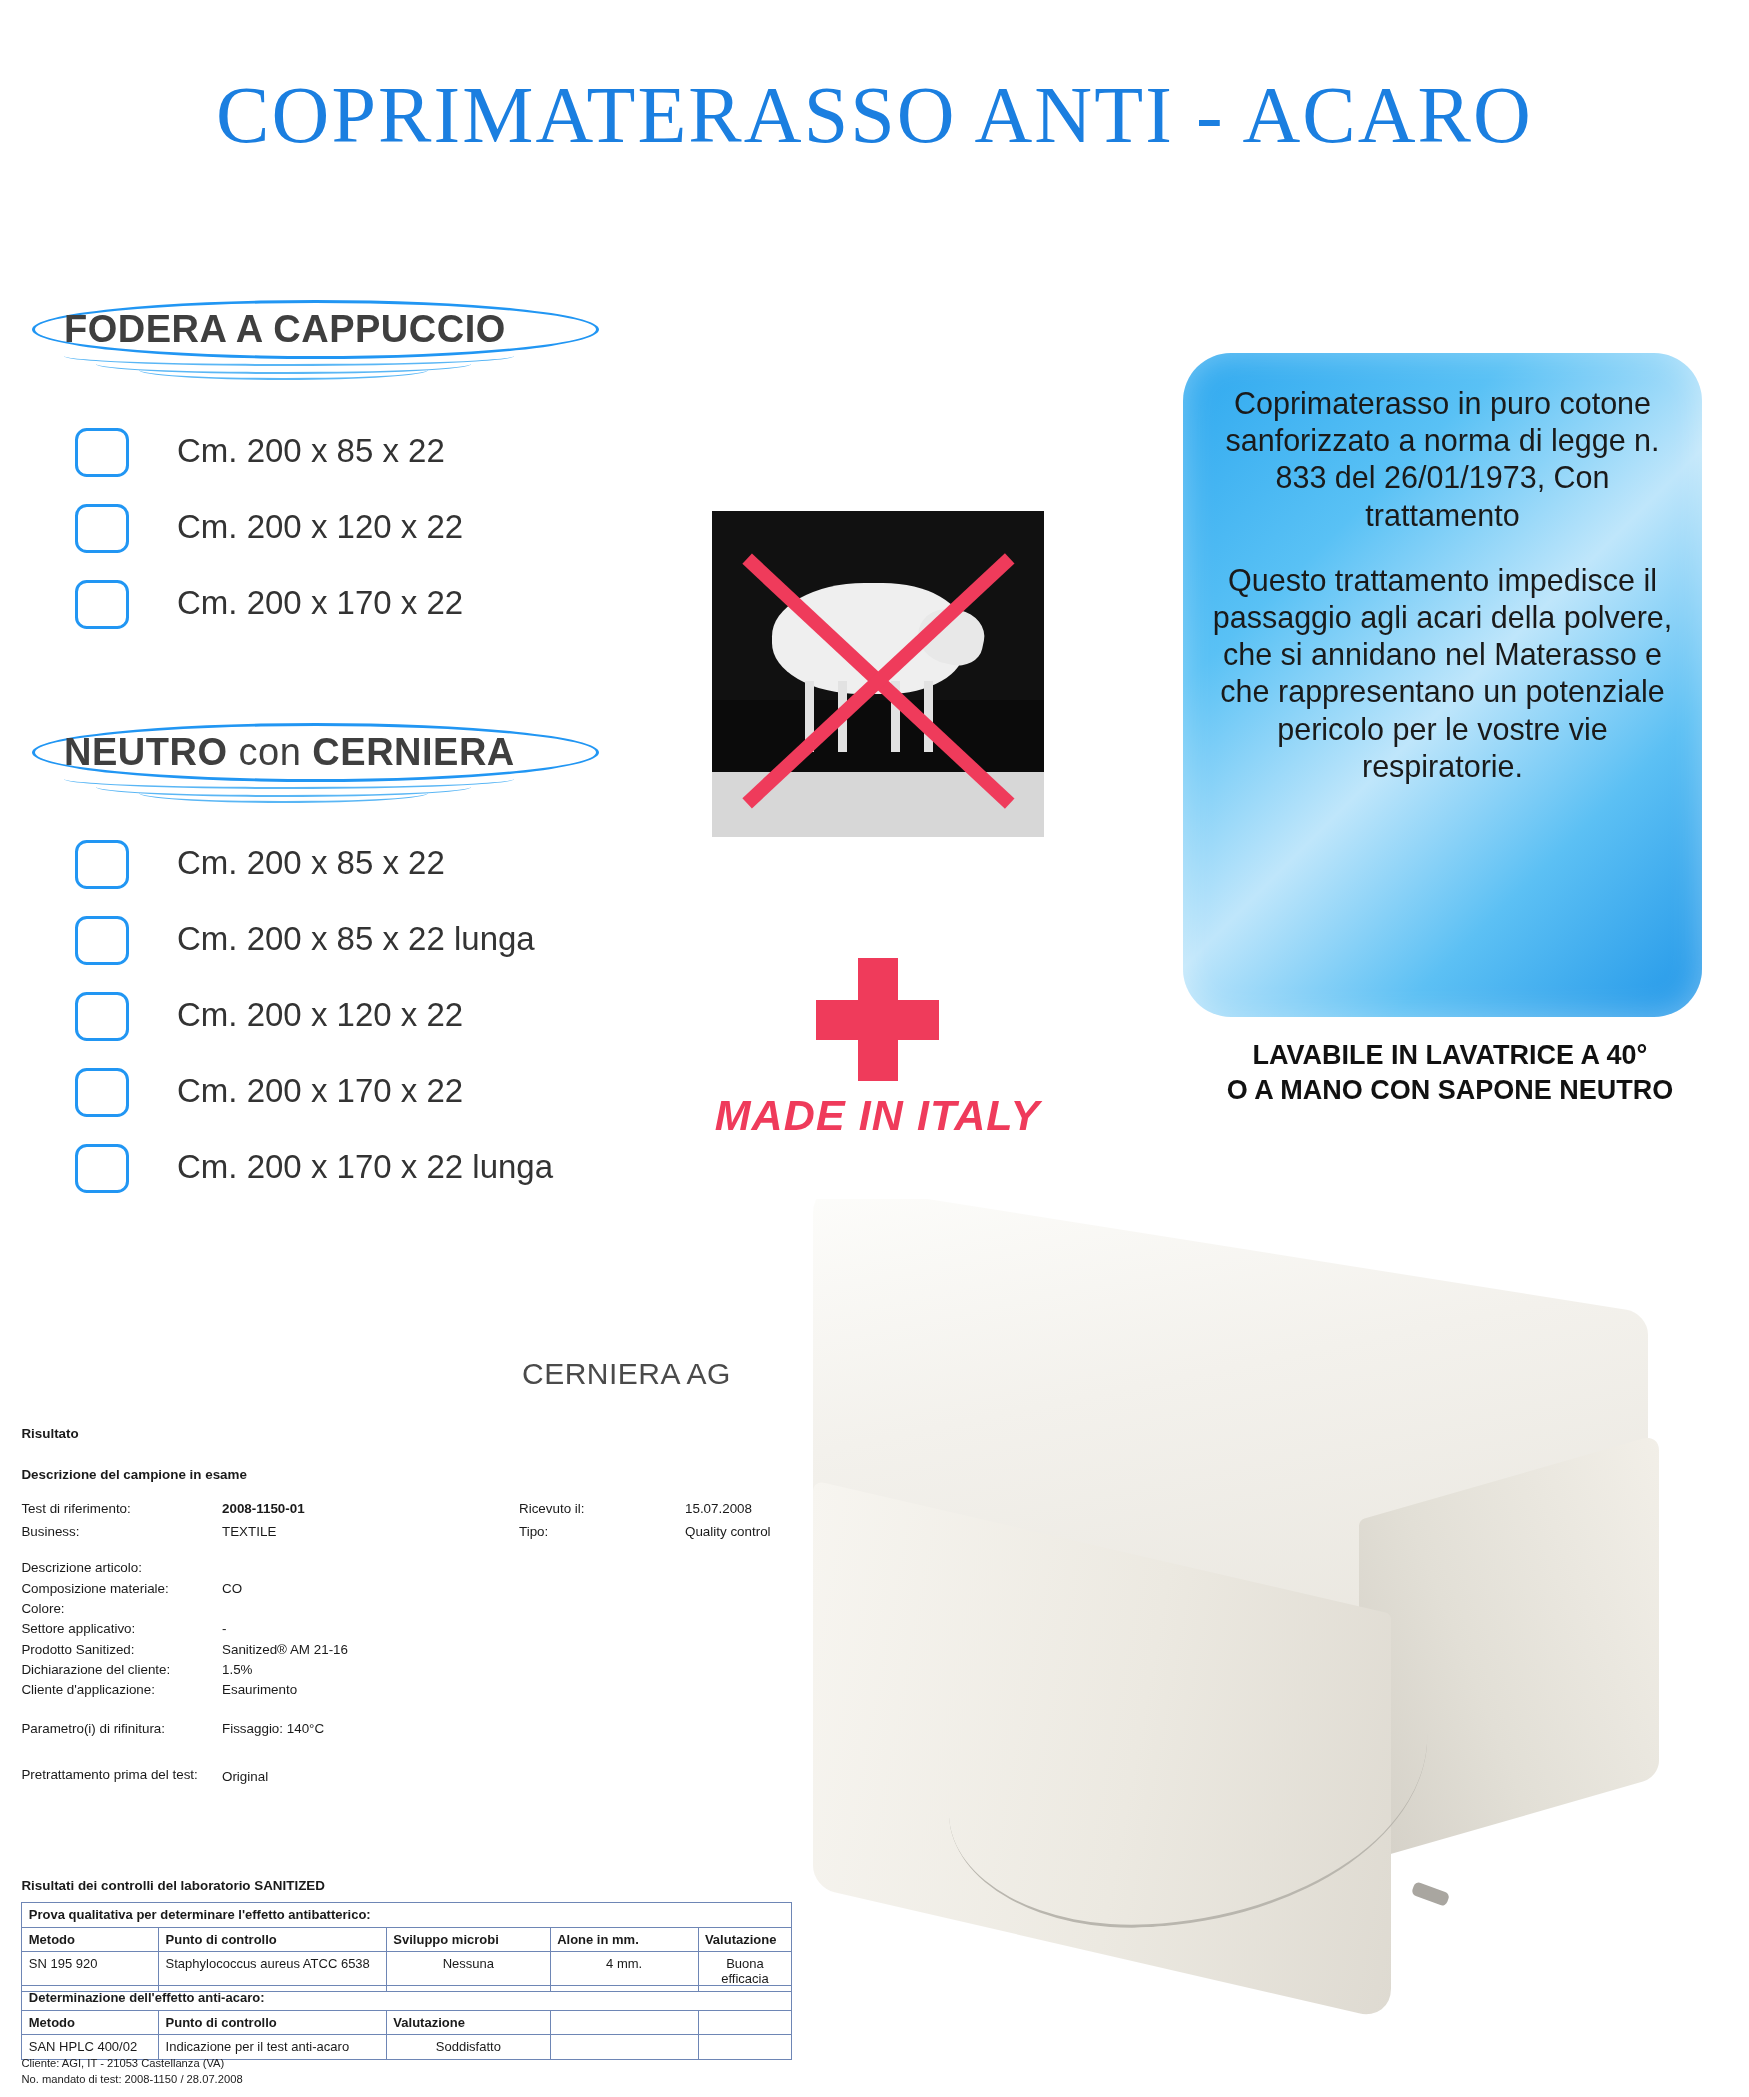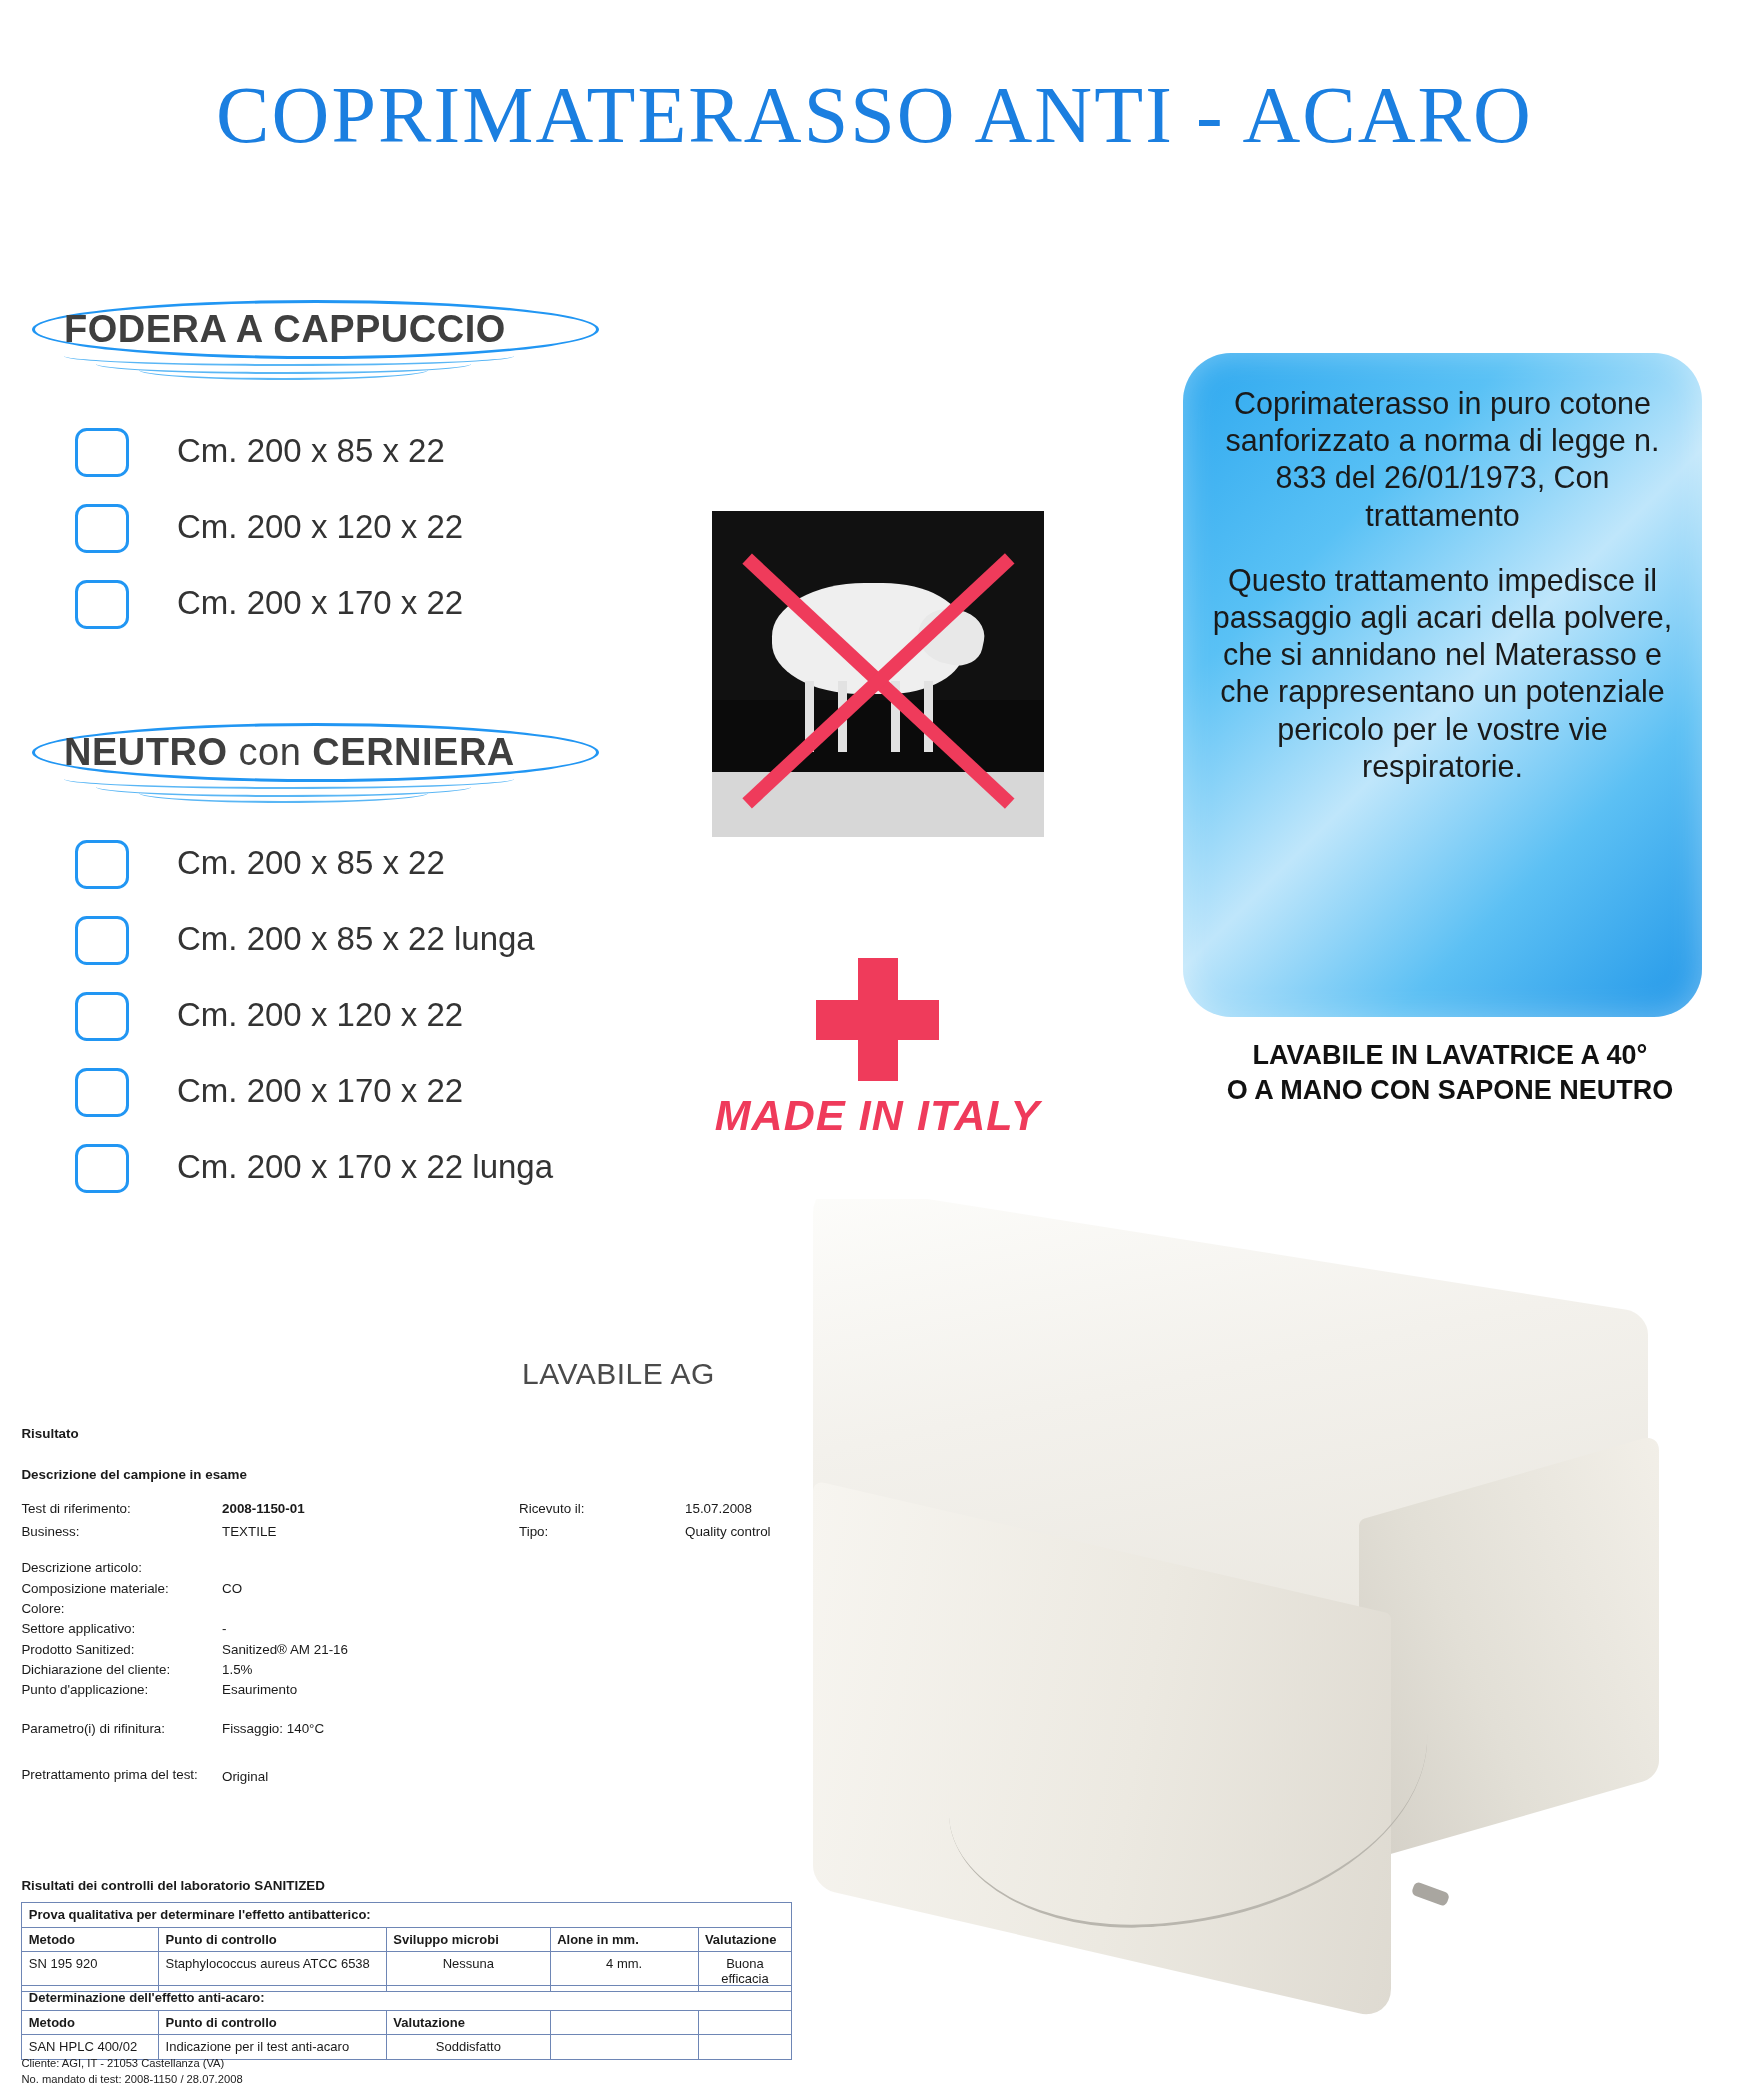--- a/index.html
+++ b/index.html
@@ -480,21 +480,21 @@
   <div class="mattress">
     <div class="top-face"></div>
     <div class="side-face"></div>
     <div class="front-face"></div>
     <div class="zipper"></div>
     <div class="zip-pull"></div>
   </div>
 </div>
 
 <div class="cert">
-  <div class="sanitized-ag">LAVABILE AG</div>
+  <div class="sanitized-ag">CERNIERA AG</div>
   <div class="risultato">Risultato</div>
   <div class="descr-camp">Descrizione del campione in esame</div>
 
   <div class="kv kv-left" style="top:203px">Test di riferimento:</div>
   <div class="kv kv-val bold" style="top:203px">2008-1150-01</div>
 
   <div class="kv kv-left" style="top:226px">Business:</div>
   <div class="kv kv-val" style="top:226px">TEXTILE</div>
 
   <div class="kv kv-left" style="top:262px">Descrizione articolo:</div>
@@ -508,21 +508,21 @@
 
   <div class="kv kv-left" style="top:323px">Settore applicativo:</div>
   <div class="kv kv-val" style="top:323px">-</div>
 
   <div class="kv kv-left" style="top:344px">Prodotto Sanitized:</div>
   <div class="kv kv-val" style="top:344px">Sanitized® AM 21-16</div>
 
   <div class="kv kv-left" style="top:364px">Dichiarazione del cliente:</div>
   <div class="kv kv-val" style="top:364px">1.5%</div>
 
-  <div class="kv kv-left" style="top:384px">Punto d'applicazione:</div>
+  <div class="kv kv-left" style="top:384px">Cliente d'applicazione:</div>
   <div class="kv kv-val" style="top:384px">Esaurimento</div>
 
   <div class="kv kv-left" style="top:423px">Parametro(i) di rifinitura:</div>
   <div class="kv kv-val" style="top:423px">Fissaggio: 140°C</div>
 
   <div class="kv kv-left" style="top:471px; width:193px; line-height:18px;">Pretrattamento prima del test:</div>
   <div class="kv kv-val" style="top:471px">Original</div>
 
   <div class="kv kv-right-lbl" style="top:203px">Ricevuto il:</div>
   <div class="kv kv-right-val" style="top:203px">15.07.2008</div>

